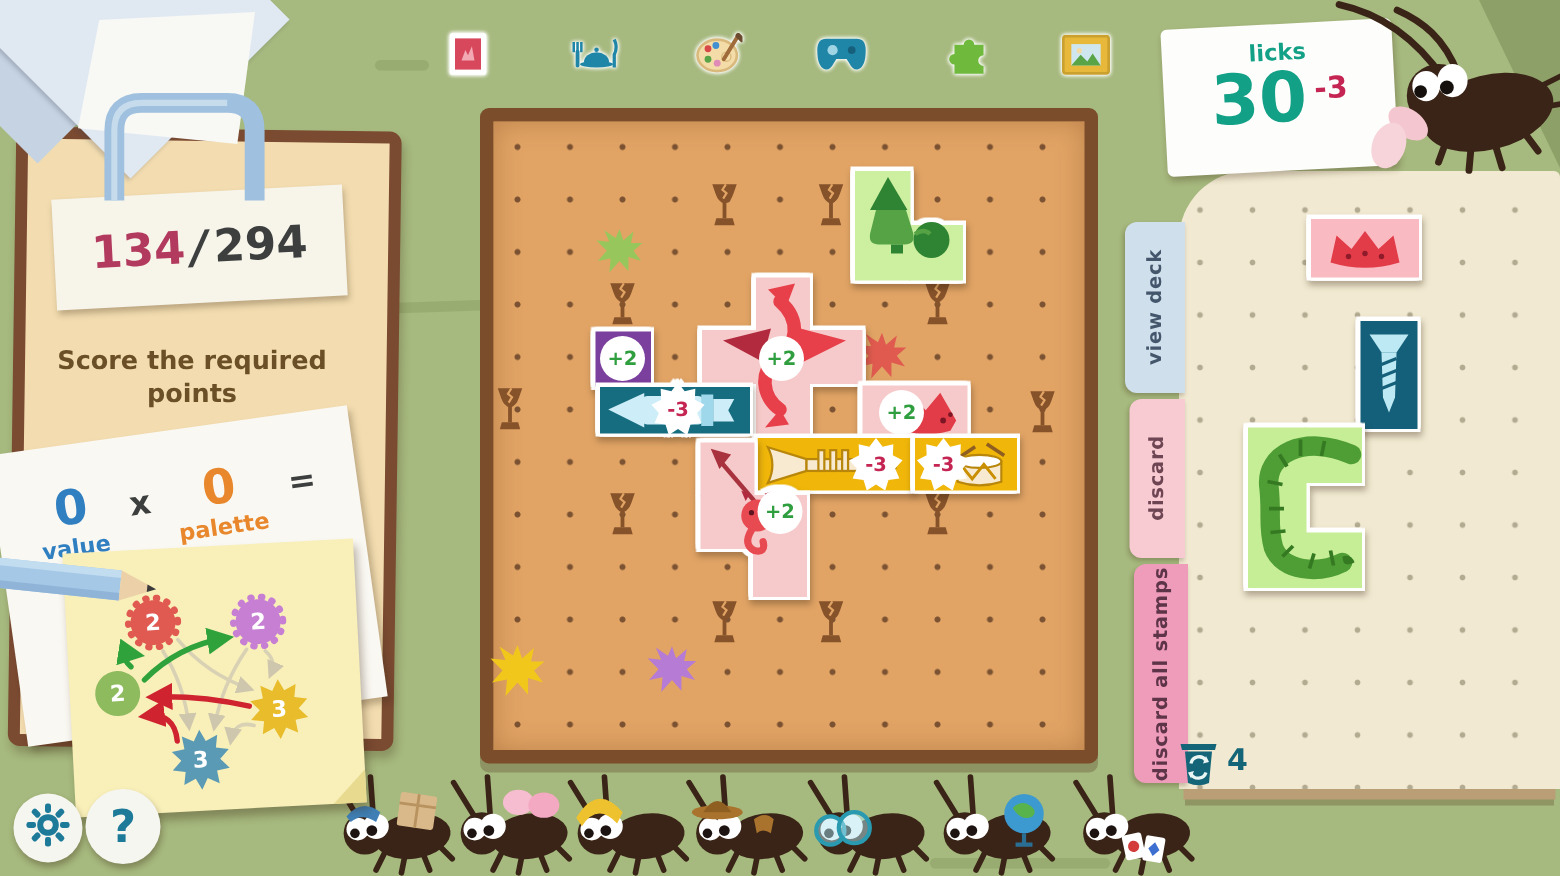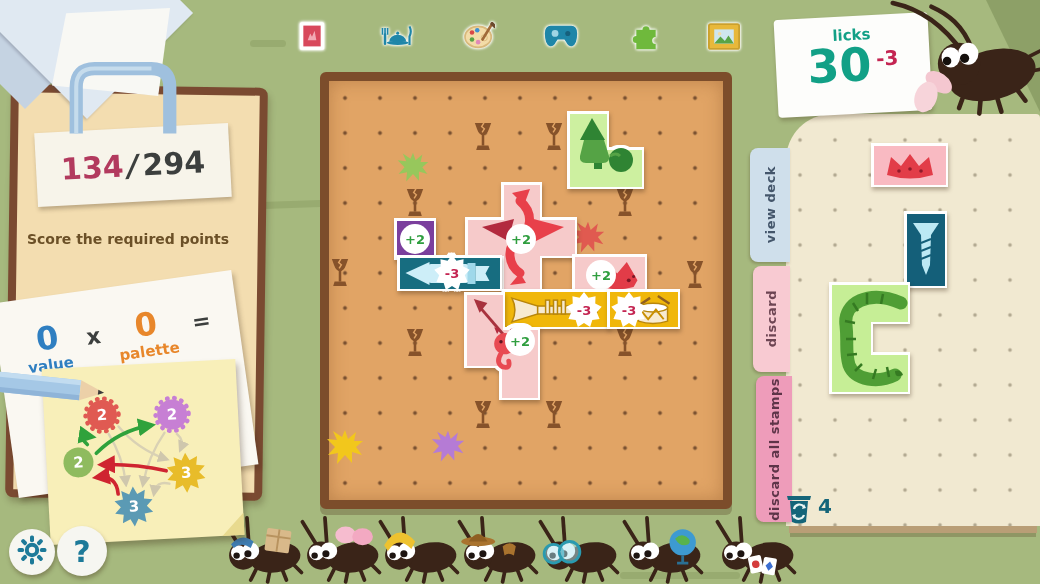--- a/index.html
+++ b/index.html
@@ -11,21 +11,21 @@
   #clipboard{left:8px;top:86px;width:241px;height:397px;background:#f3ddb0;
     border:8px solid #7a4a31;border-radius:8px;transform:rotate(.8deg);
     box-shadow:2px 5px 6px rgba(60,40,20,.25);z-index:3;}
   #clip-svg{left:62px;top:56px;width:122px;height:80px;z-index:6;}
   #score-note{left:36px;top:128px;width:194px;height:74px;background:#f7f4ea;
     transform:rotate(-3deg);box-shadow:1px 3px 4px rgba(60,40,20,.3);z-index:4;
     display:flex;align-items:center;justify-content:center;font-size:30px;font-weight:800;}
   #score-note .cur{color:#b23a5e;} #score-note .div{color:#3c3f3e;margin:0 4px;font-style:italic;}
   #score-note .tgt{color:#3c3f3e;}
   #instruction{left:22px;top:230px;width:212px;z-index:4;text-align:center;
-    color:#6b5027;font-size:14px;font-weight:600;line-height:1.3;}
+    color:#6b5027;font-size:17px;font-weight:600;line-height:1.3;}
   #formula-card{left:4px;top:286px;width:242px;height:196px;background:#faf8f2;
     transform:rotate(-8deg);box-shadow:2px 4px 5px rgba(60,40,20,.3);z-index:4;}
   #formula-row{display:flex;justify-content:center;align-items:flex-start;gap:16px;margin-top:26px;}
   .f-col{display:flex;flex-direction:column;align-items:center;}
   .f-num{font-size:32px;font-weight:800;line-height:1;}
   .f-lab{font-size:15px;font-weight:600;margin-top:2px;}
   .blue{color:#2f7fc1;} .orange{color:#e8872b;}
   .f-op{font-size:22px;font-weight:800;color:#3c3f3e;margin-top:8px;}
   #sticky-note{left:46px;top:364px;width:194px;height:176px;background:#f8efb9;
     transform:rotate(-3deg);box-shadow:2px 5px 6px rgba(60,40,20,.35);z-index:5;}

